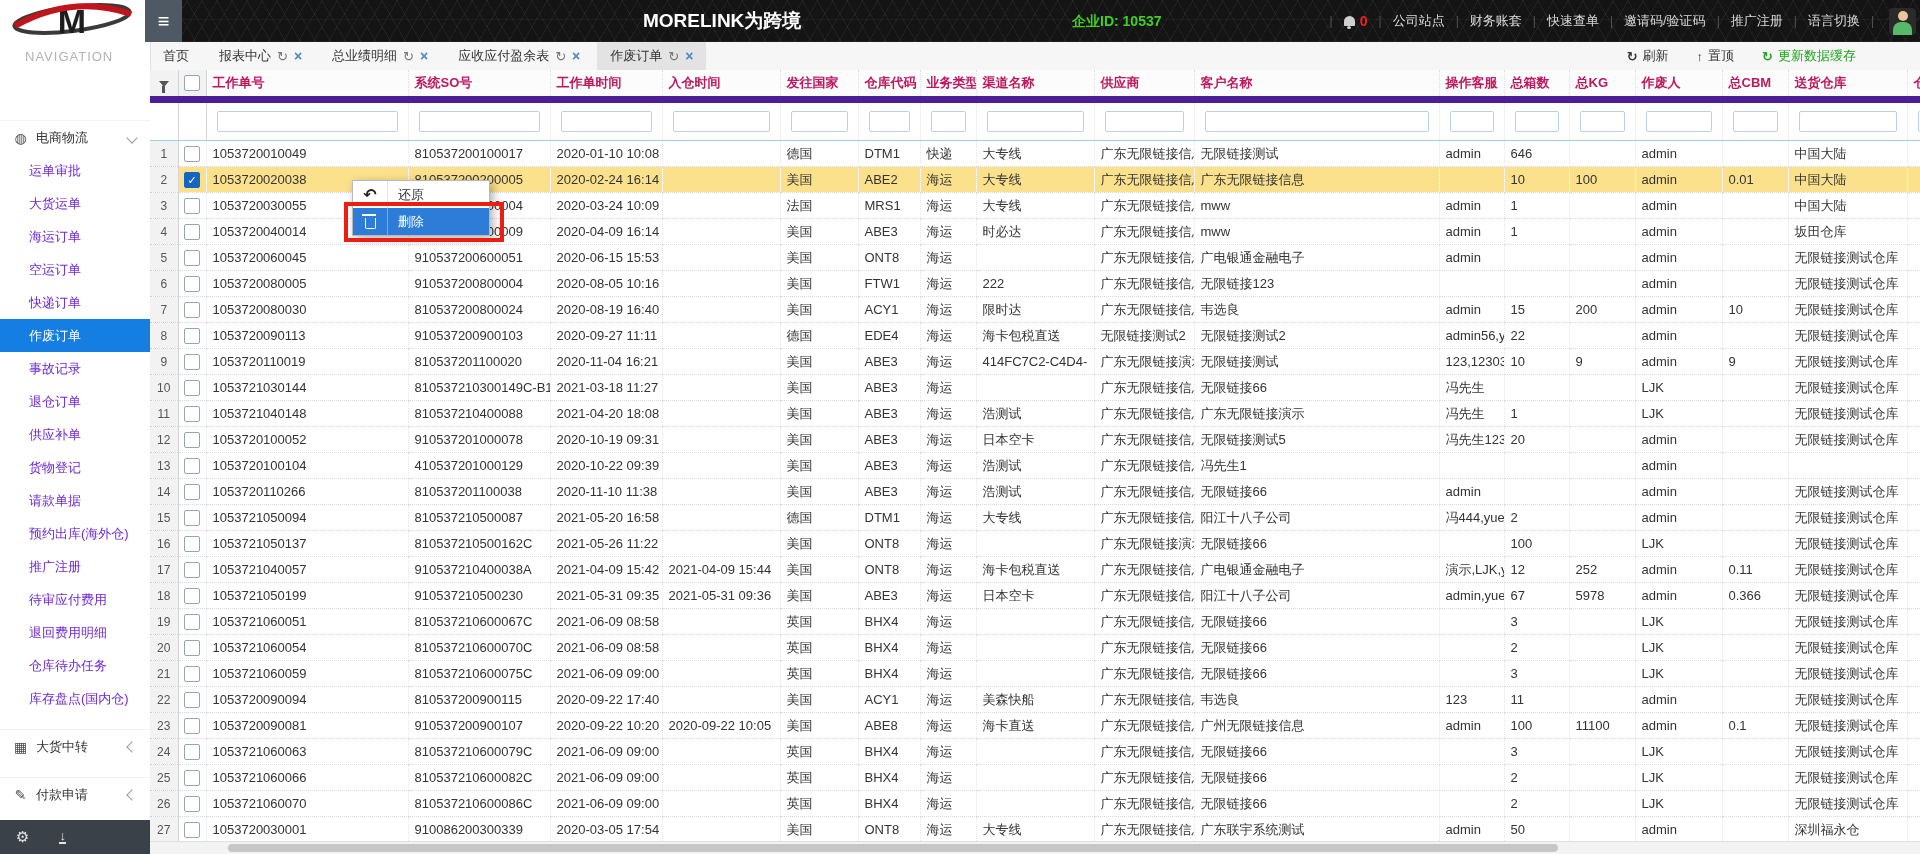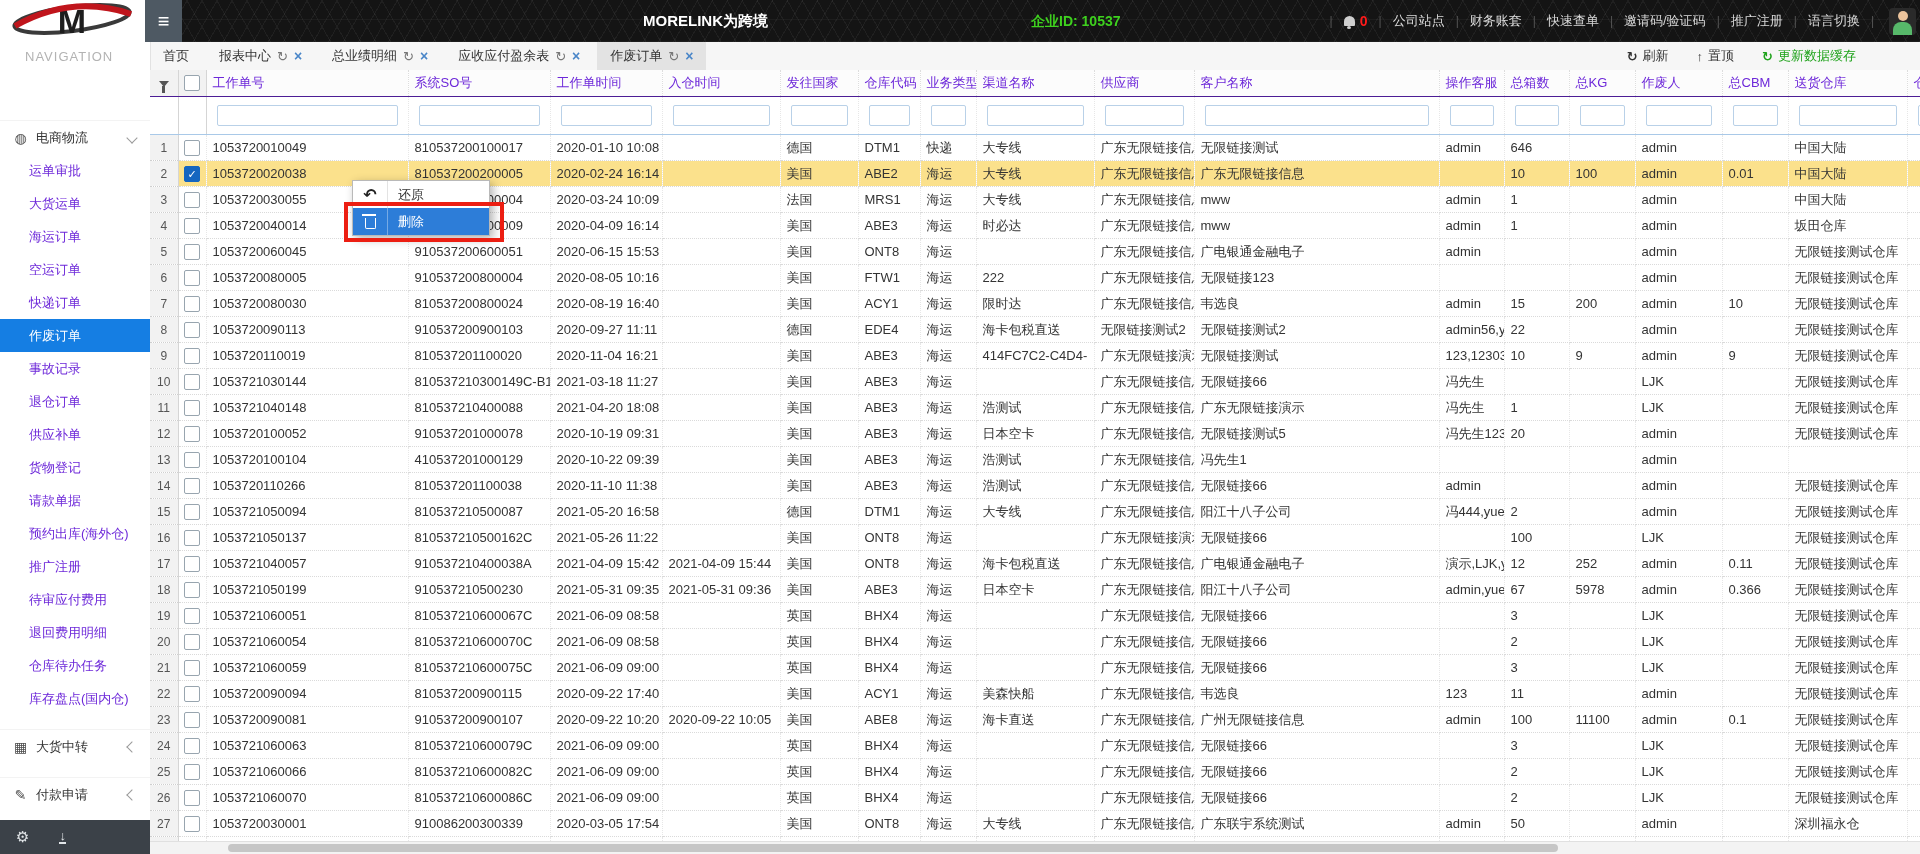--- a/index.html
+++ b/index.html
@@ -8,22 +8,22 @@
   
   .topbar{position:absolute;left:0;top:0;width:1920px;height:42px;background-color:#141414;
     background-image:
       repeating-linear-gradient(60deg, rgba(255,255,255,.05) 0 1px, transparent 1px 13px),
       repeating-linear-gradient(-60deg, rgba(255,255,255,.05) 0 1px, transparent 1px 13px),
       repeating-linear-gradient(0deg, rgba(255,255,255,.04) 0 1px, transparent 1px 22px);}
   .logo{position:absolute;left:0;top:0;width:145px;height:42px;background:#fff;display:flex;align-items:center;justify-content:center;border-bottom:1px solid #ddd}
   .burger{position:absolute;left:145px;top:0;width:37px;height:42px;background:#4e5963;color:#fff;
     display:flex;align-items:center;justify-content:center;font-size:20px;cursor:pointer}
   .title{position:absolute;left:643px;top:0;height:42px;line-height:42px;width:172px;overflow:hidden;
-    white-space:nowrap;color:#fff;font-weight:bold;font-size:15px}
-  .corpid{position:absolute;left:1031px;top:0;height:42px;line-height:42px;color:#3ed11e;font-weight:bold;font-size:14px}
+    white-space:nowrap;color:#fff;font-weight:bold;font-size:19px}
+  .corpid{position:absolute;left:1072px;top:0;height:42px;line-height:42px;color:#3ed11e;font-weight:bold;font-size:14px}
   .topnav{position:absolute;right:4px;top:0;height:42px;display:flex;align-items:center;color:#d9d9d9;font-size:13px;white-space:nowrap}
   .topnav .sep{color:#555;margin:0 11px;font-size:12px}
   .toplink{color:#d9d9d9;cursor:pointer}
   .bell{display:inline-block;width:11px;height:10px;border-radius:6px 6px 1px 1px;background:#cfcfcf;position:relative;margin-right:5px}
   .bell:after{content:'';position:absolute;left:3.5px;bottom:-3px;width:4px;height:3px;border-radius:50%;background:#cfcfcf}
   .badge0{color:#ff1a1a;font-weight:bold;font-size:14px}
   .avatar{width:27px;height:27px;border-radius:4px;background:#2a2a2a;position:relative;overflow:hidden;margin-left:4px}
   .avatar:before{content:'';position:absolute;left:8.5px;top:3px;width:10px;height:10px;border-radius:50%;background:#ecc49c}
   .avatar:after{content:'';position:absolute;left:4px;top:14px;width:19px;height:13px;border-radius:8px 8px 0 0;background:#57b96a}
   
@@ -47,22 +47,22 @@
   .chev.down{transform:rotate(45deg)}
   .chev.left{transform:rotate(135deg)}
   .sitem{height:33px;line-height:33px;padding-left:29px;font-size:13px;color:#6d28d9;white-space:nowrap;overflow:hidden;cursor:pointer}
   .sitem.active{background:#157ee3;color:#fff}
   .sgap{height:14px}
   .sbottom{position:absolute;bottom:0;left:0;width:150px;height:34px;background:#3b4148;display:flex;align-items:center;gap:30px;padding-left:16px;color:#e2e6e9;font-size:15px}
   .dlwrap{border-bottom:2px solid #e2e6e9;line-height:12px;font-size:13px;cursor:pointer}
   
   .grid{position:absolute;left:150px;top:70px;right:0;bottom:0;overflow:hidden;background:#fff}
   table{border-collapse:collapse;table-layout:fixed;width:1837px}
-  th{height:26px;font-weight:normal;font-size:13px;color:#6d28d9;text-align:left;padding:0 6px;background:#fcfcfc;
-     border-bottom:1px solid #4c1d95;border-right:1px dotted #ddd;white-space:nowrap;overflow:hidden;cursor:pointer}
+  th{height:26px;font-weight:bold;font-size:13px;color:#be185d;text-align:left;padding:0 6px;background:#fcfcfc;
+     border-bottom:7px solid #4c1d95;border-right:1px dotted #ddd;white-space:nowrap;overflow:hidden;cursor:pointer}
   th.rn{background:#f2f2f2;border-right:1px solid #d5d5d5;text-align:center;padding:0}
   td{height:25px;font-size:13px;color:#333;padding:0 6px;border-bottom:1px dotted #dadada;border-right:1px dotted #e7e7e7;
      white-space:nowrap;overflow:hidden}
   td.rn{background:#f2f2f2;text-align:center;color:#555;border-right:1px solid #d5d5d5;font-size:12px;padding:0;border-bottom:1px dotted #cfcfcf}
   td.cbc{text-align:center;padding:0}
   tr.sel td{background:#fbe18c}
   tr.sel td.rn{background:#f2f2f2}
   .frow td{height:37px;border-bottom:1px solid #a9c9e8;background:#fff}
   .flt{width:calc(100% - 8px);height:21px;border:1px solid #b9d1e8;border-radius:2px;box-sizing:border-box;display:block;margin:0 auto;outline:none}
   .cb{width:14px;height:14px;border:1px solid #98a5af;border-radius:2px;background:#fff;margin:0 auto;cursor:pointer}

